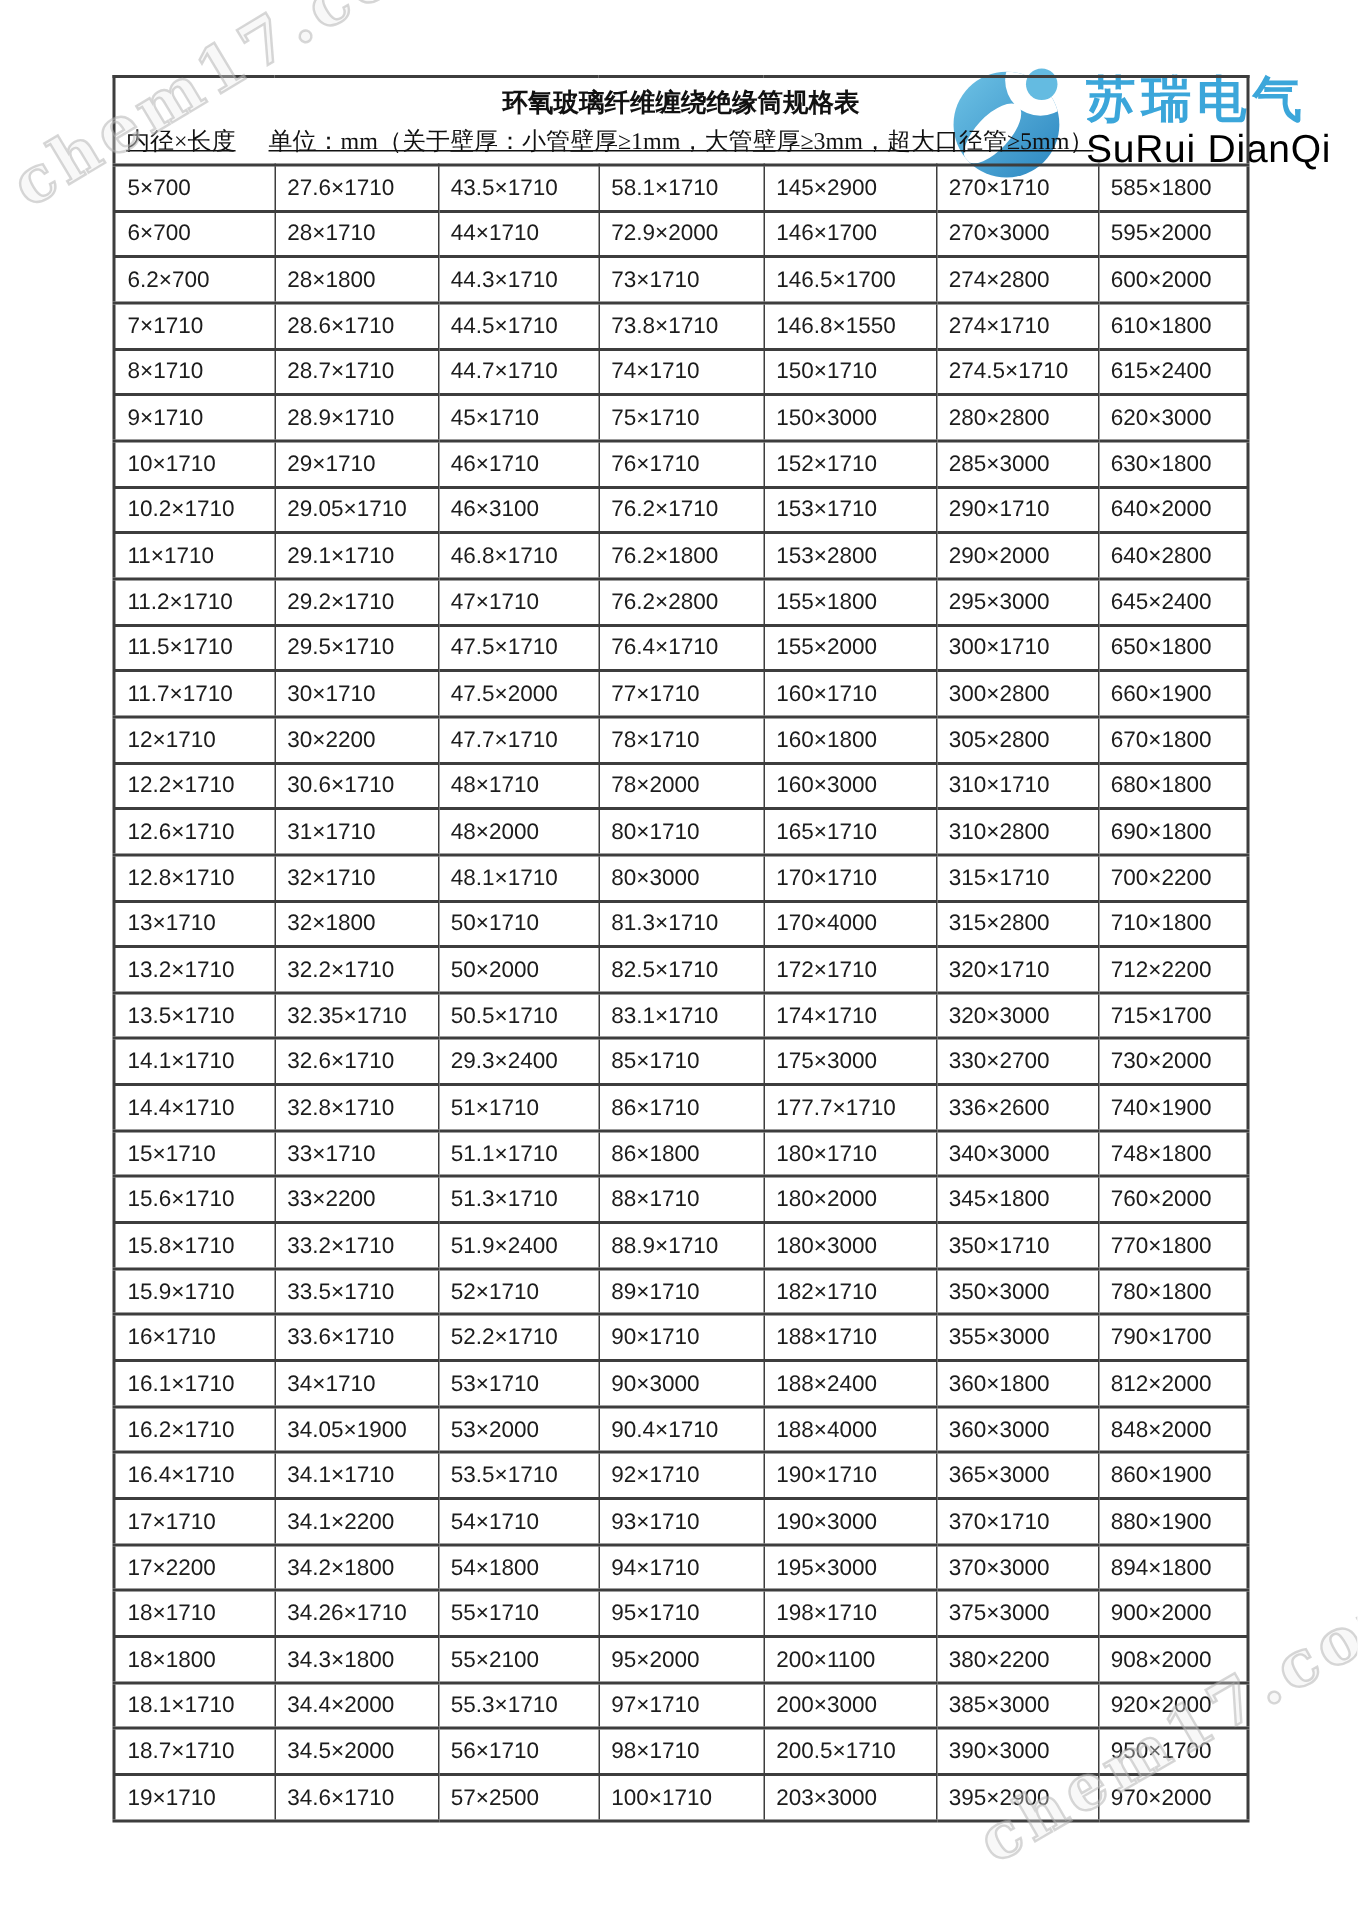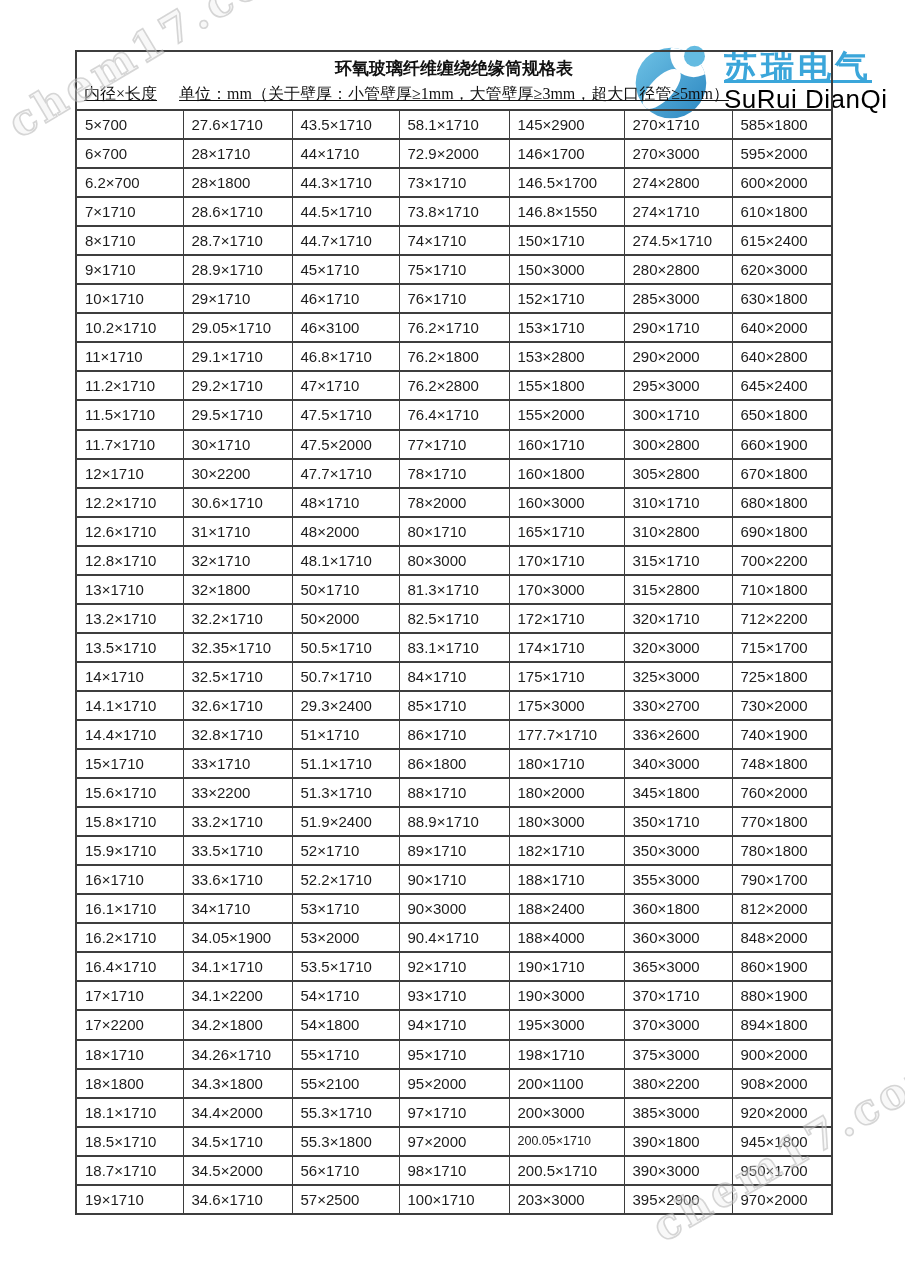--- a/index.html
+++ b/index.html
@@ -41,21 +41,20 @@
   }
   .logo-mark { display: block; }
   .logo-text { margin-left: 6px; margin-top: 14px; }
   .logo-cn {
     font-family: "Liberation Serif", serif;
     font-weight: 700;
     font-size: 33px;
     line-height: 1.05;
     letter-spacing: 4px;
     color: #3BA6DA;
-    text-decoration: underline;
   }
   .logo-en {
     font-family: "Liberation Sans", sans-serif;
     font-size: 26px;
     line-height: 1.1;
     color: #000000;
     letter-spacing: 0.5px;
   }
 
   
@@ -304,21 +303,21 @@
             <td>80×3000</td>
             <td>170×1710</td>
             <td>315×1710</td>
             <td>700×2200</td>
           </tr>
           <tr>
             <td>13×1710</td>
             <td>32×1800</td>
             <td>50×1710</td>
             <td>81.3×1710</td>
-            <td>170×3000</td>
+            <td>170×4000</td>
             <td>315×2800</td>
             <td>710×1800</td>
           </tr>
           <tr>
             <td>13.2×1710</td>
             <td>32.2×1710</td>
             <td>50×2000</td>
             <td>82.5×1710</td>
             <td>172×1710</td>
             <td>320×1710</td>
@@ -327,29 +326,20 @@
           <tr>
             <td>13.5×1710</td>
             <td>32.35×1710</td>
             <td>50.5×1710</td>
             <td>83.1×1710</td>
             <td>174×1710</td>
             <td>320×3000</td>
             <td>715×1700</td>
           </tr>
           <tr>
-            <td>14×1710</td>
-            <td>32.5×1710</td>
-            <td>50.7×1710</td>
-            <td>84×1710</td>
-            <td>175×1710</td>
-            <td>325×3000</td>
-            <td>725×1800</td>
-          </tr>
-          <tr>
             <td>14.1×1710</td>
             <td>32.6×1710</td>
             <td>29.3×2400</td>
             <td>85×1710</td>
             <td>175×3000</td>
             <td>330×2700</td>
             <td>730×2000</td>
           </tr>
           <tr>
             <td>14.4×1710</td>
@@ -471,29 +461,20 @@
           <tr>
             <td>18.1×1710</td>
             <td>34.4×2000</td>
             <td>55.3×1710</td>
             <td>97×1710</td>
             <td>200×3000</td>
             <td>385×3000</td>
             <td>920×2000</td>
           </tr>
           <tr>
-            <td>18.5×1710</td>
-            <td>34.5×1710</td>
-            <td>55.3×1800</td>
-            <td>97×2000</td>
-            <td class="small">200.05×1710</td>
-            <td>390×1800</td>
-            <td>945×1800</td>
-          </tr>
-          <tr>
             <td>18.7×1710</td>
             <td>34.5×2000</td>
             <td>56×1710</td>
             <td>98×1710</td>
             <td>200.5×1710</td>
             <td>390×3000</td>
             <td>950×1700</td>
           </tr>
           <tr>
             <td>19×1710</td>

